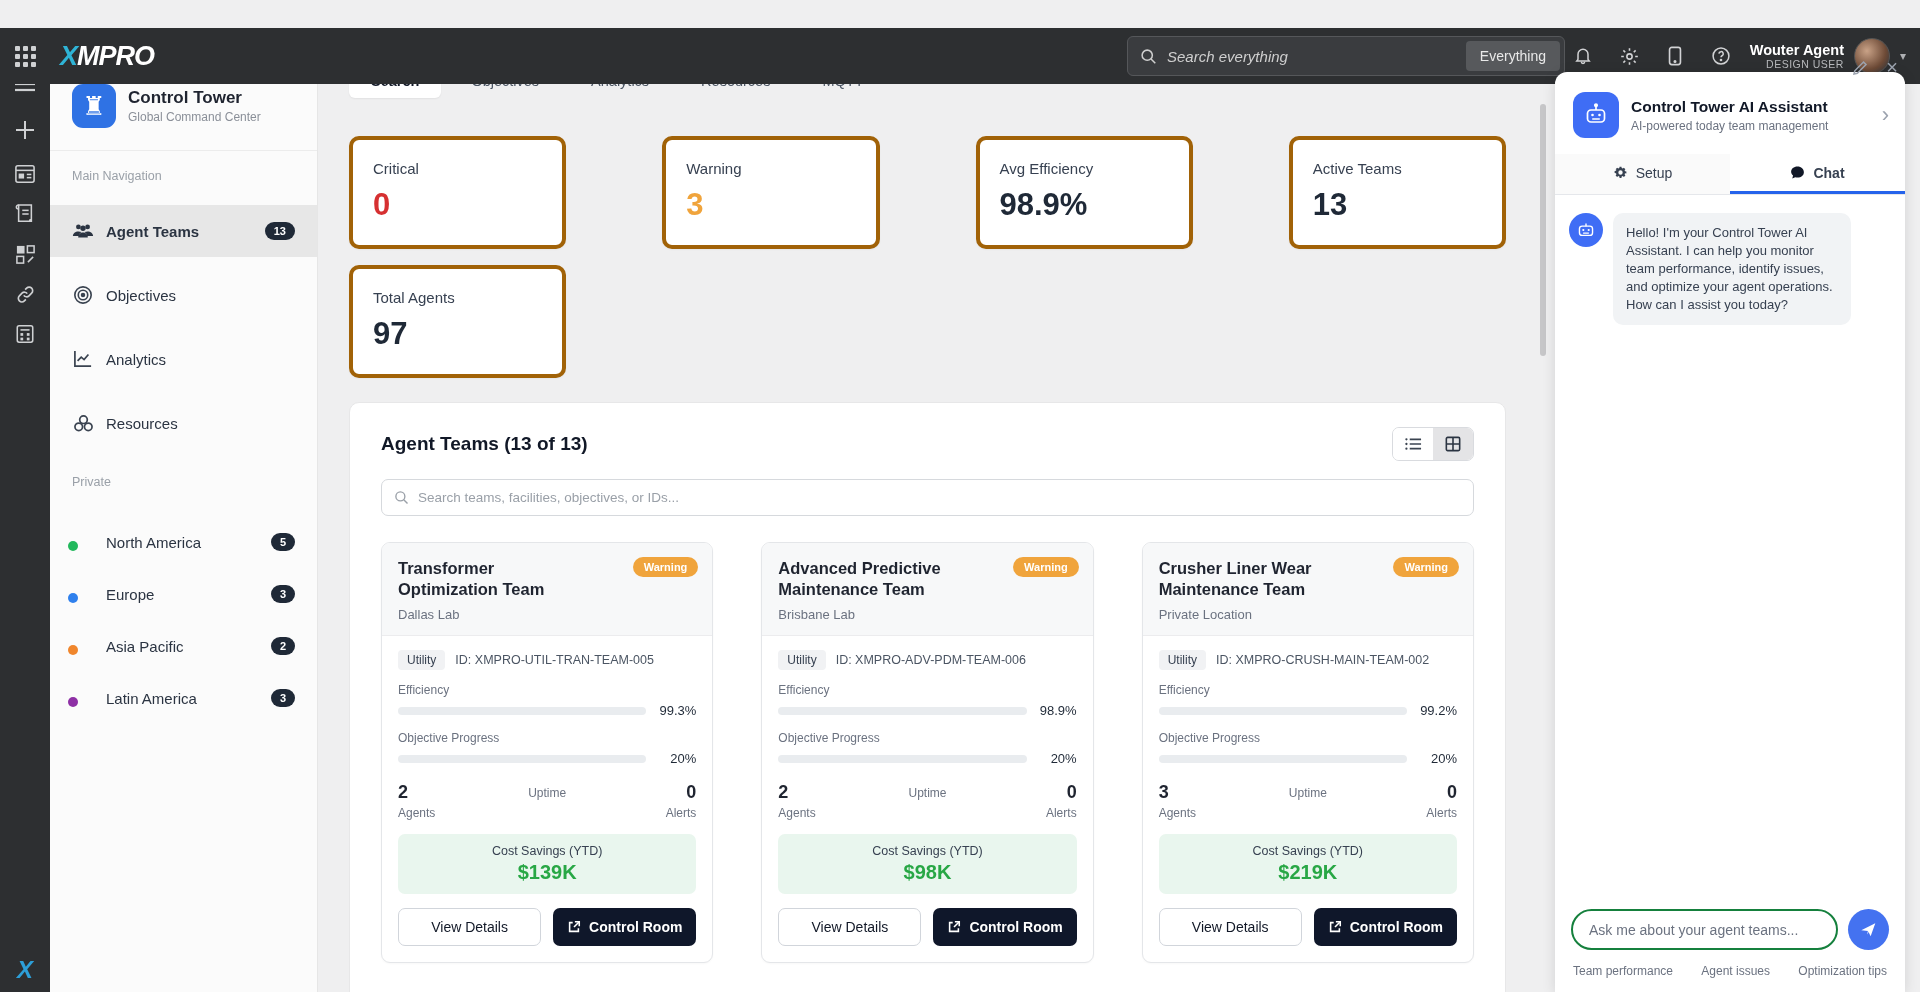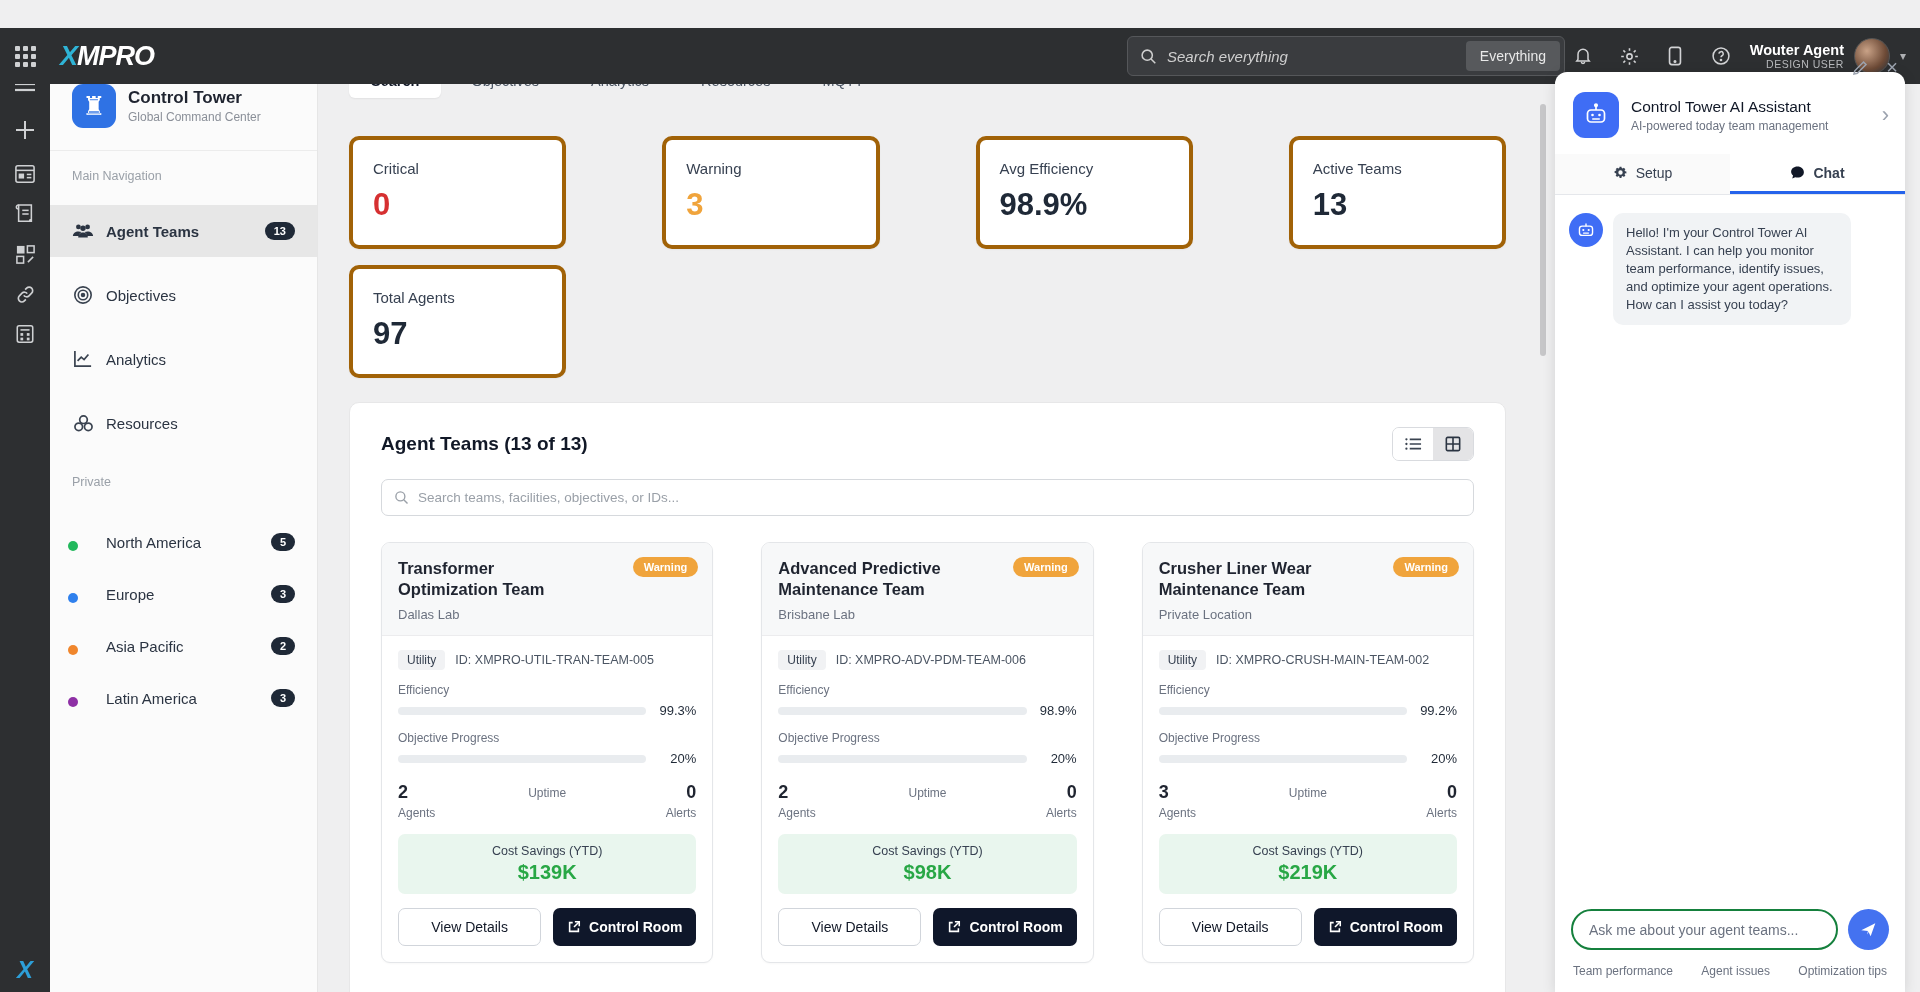--- a/index.html
+++ b/index.html
@@ -95,21 +95,21 @@
   .btn-outline { height:38px; background:#fff; border:1px solid #d1d5db; border-radius:7px; font-size:14px; color:#111827; cursor:pointer; font-family:"Liberation Sans",sans-serif; }
   .btn-dark { height:38px; background:#0f172a; border:none; border-radius:7px; font-size:14px; font-weight:600; color:#fff; cursor:pointer; display:flex; align-items:center; justify-content:center; gap:8px; font-family:"Liberation Sans",sans-serif; }
 
   .main-scrollbar { position:absolute; top:48px; left:1222px; width:6px; height:252px; background:#c6c6c8; border-radius:3px; }
 
   
   .panel-tools { position:absolute; top:60px; right:22px; display:flex; gap:18px; z-index:30; color:#9ca3af; }
   .assistant { position:absolute; top:72px; right:15px; width:350px; bottom:0; background:#fff; border-radius:12px 12px 0 0; box-shadow:0 2px 14px rgba(0,0,0,.12); z-index:25; display:flex; flex-direction:column; }
   .as-head { display:flex; align-items:center; gap:12px; padding:20px 16px 16px 18px; }
   .as-icon { width:46px; height:46px; border-radius:12px; background:#3f6df5; display:flex; align-items:center; justify-content:center; }
-  .as-title { font-size:15.5px; font-weight:400; color:#111827; }
+  .as-title { font-size:15.5px; font-weight:700; color:#111827; }
   .as-sub { font-size:12px; color:#6b7280; margin-top:3px; }
   .as-chev { margin-left:auto; color:#9ca3af; font-size:22px; }
   .as-tabs { display:flex; border-bottom:1px solid #e5e7eb; }
   .as-tab { flex:1; height:40px; display:flex; align-items:center; justify-content:center; gap:8px; font-size:14px; color:#374151; background:#fafafa; cursor:pointer; border-bottom:3px solid transparent; }
   .as-tab.active { background:#fff; font-weight:700; border-bottom-color:#2563eb; }
   .chat-area { flex:1; padding:18px 14px; overflow:hidden; }
   .chat-msg { display:flex; gap:10px; align-items:flex-start; }
   .chat-avatar { width:34px; height:34px; border-radius:50%; background:#3f6df5; flex:none; display:flex; align-items:center; justify-content:center; }
   .chat-bubble { background:#f1f3f5; border-radius:10px; padding:11px 13px; font-size:13px; color:#374151; line-height:1.38; max-width:238px; }
   .as-inputrow { display:flex; align-items:center; gap:10px; padding:10px 16px 8px 16px; }

